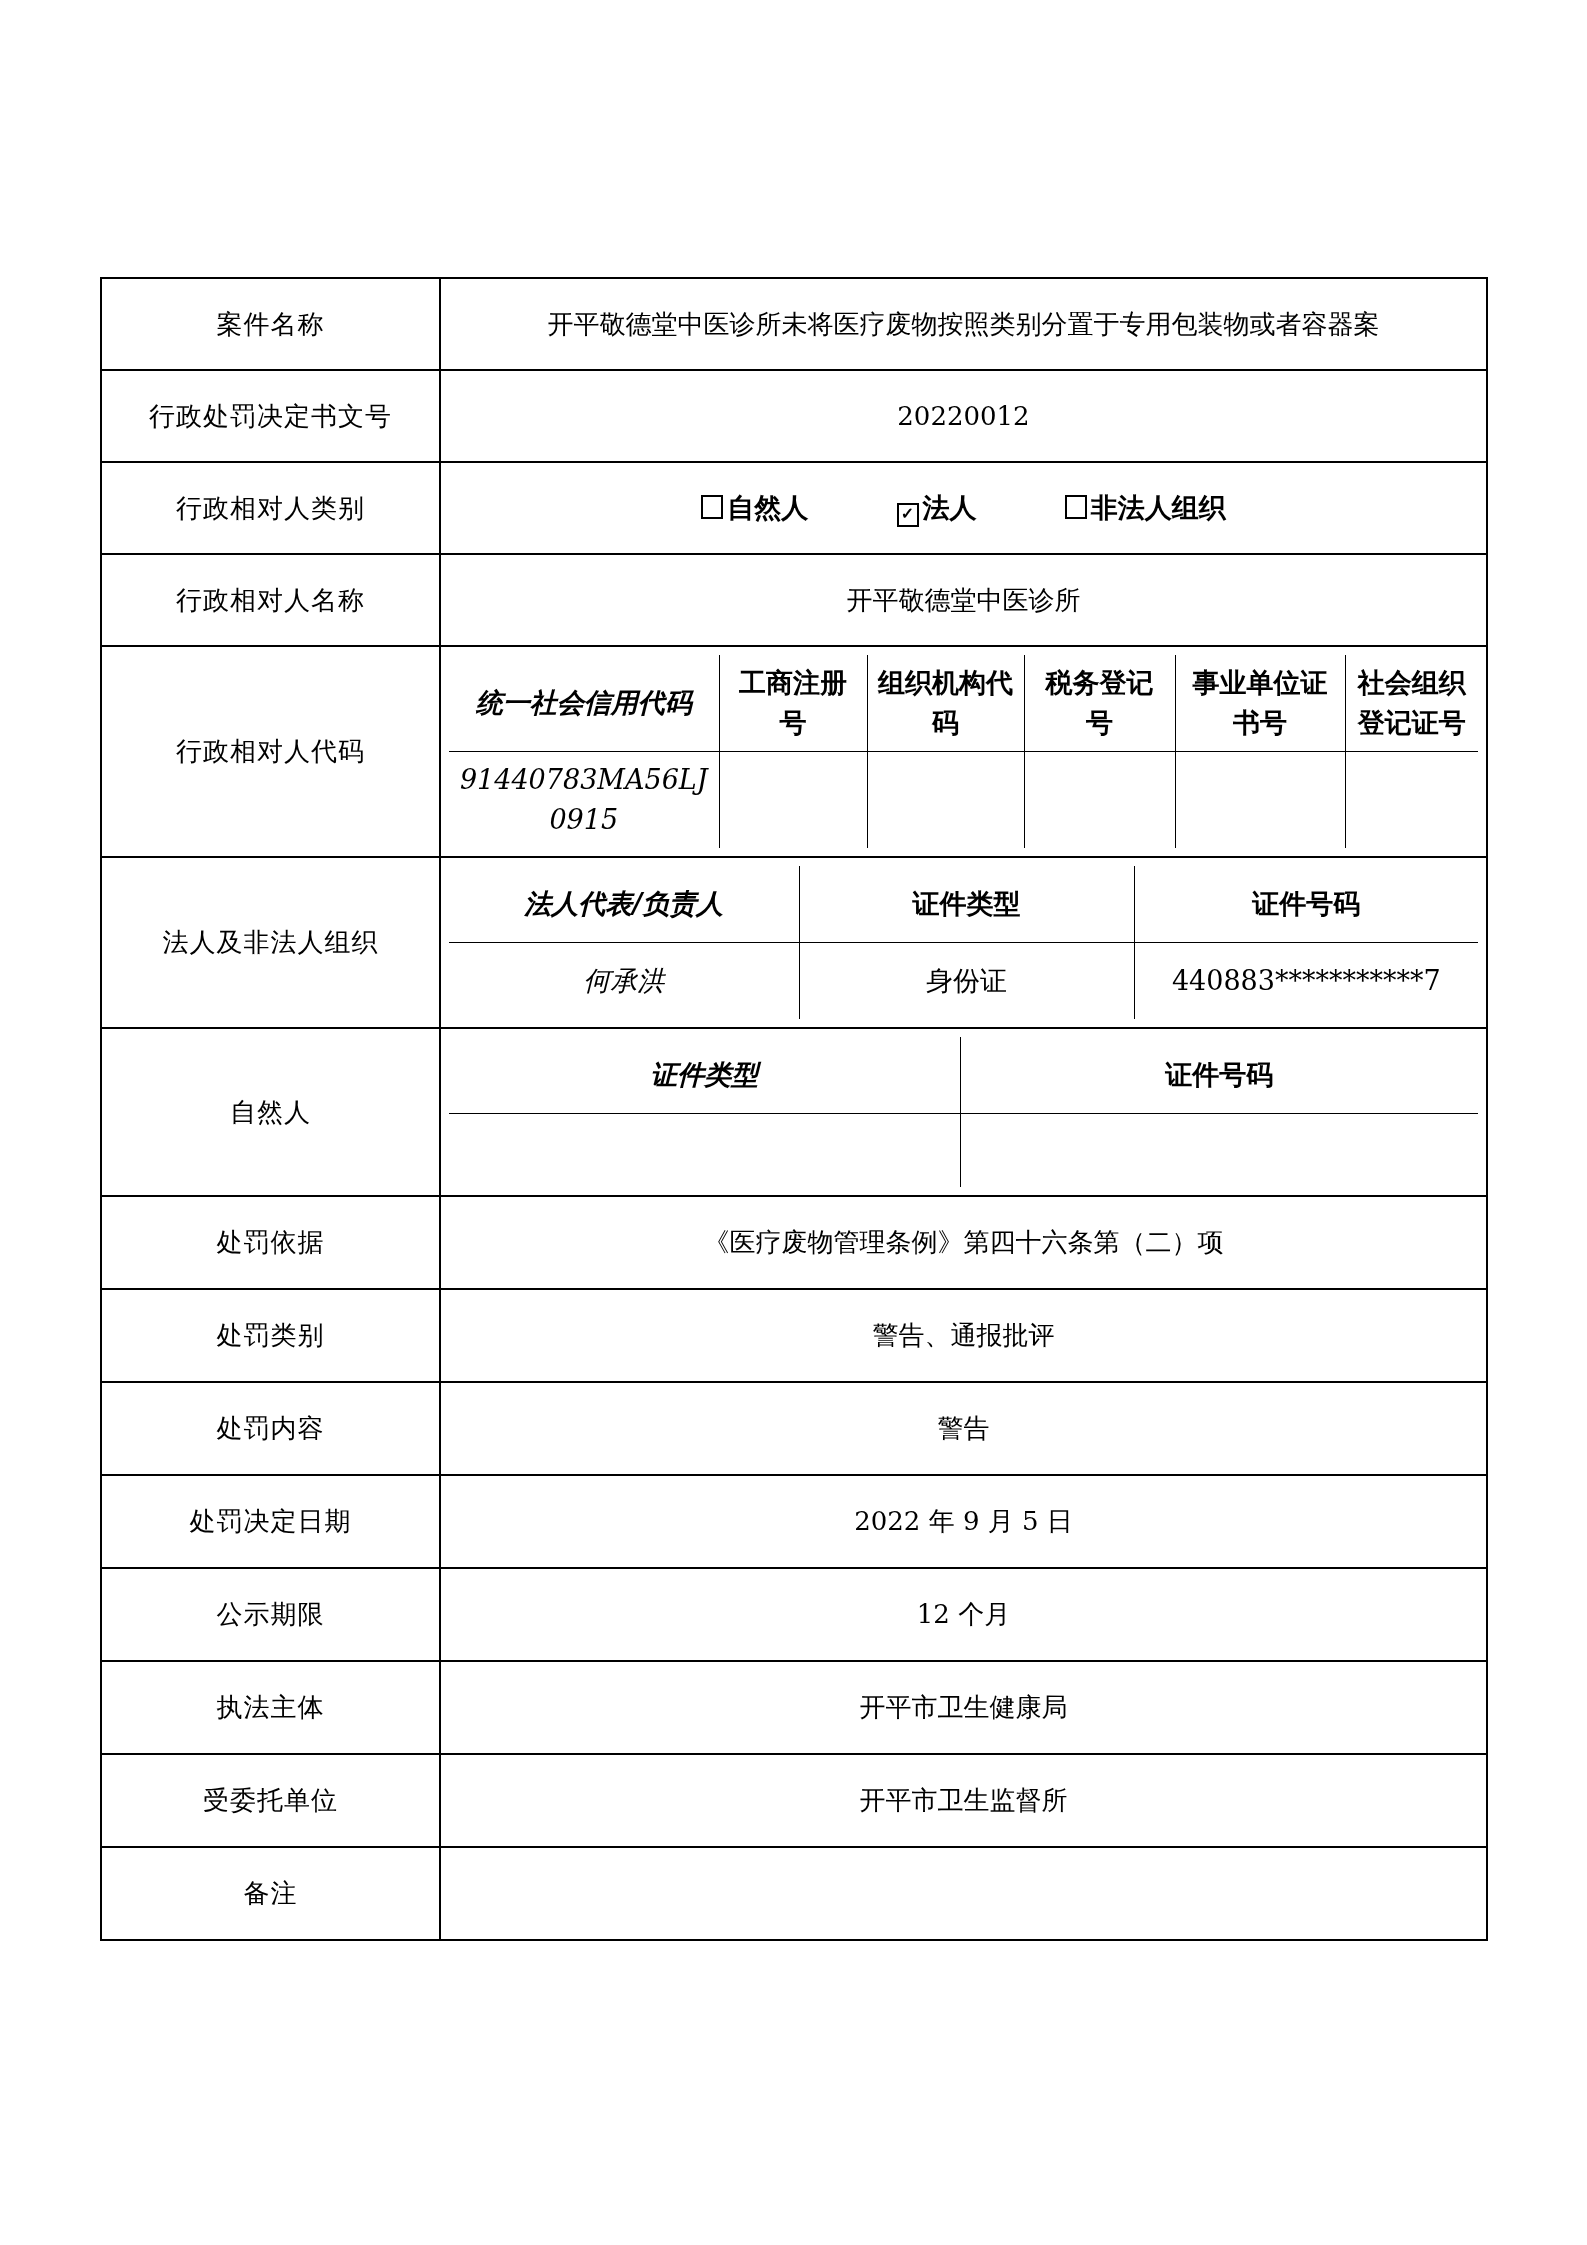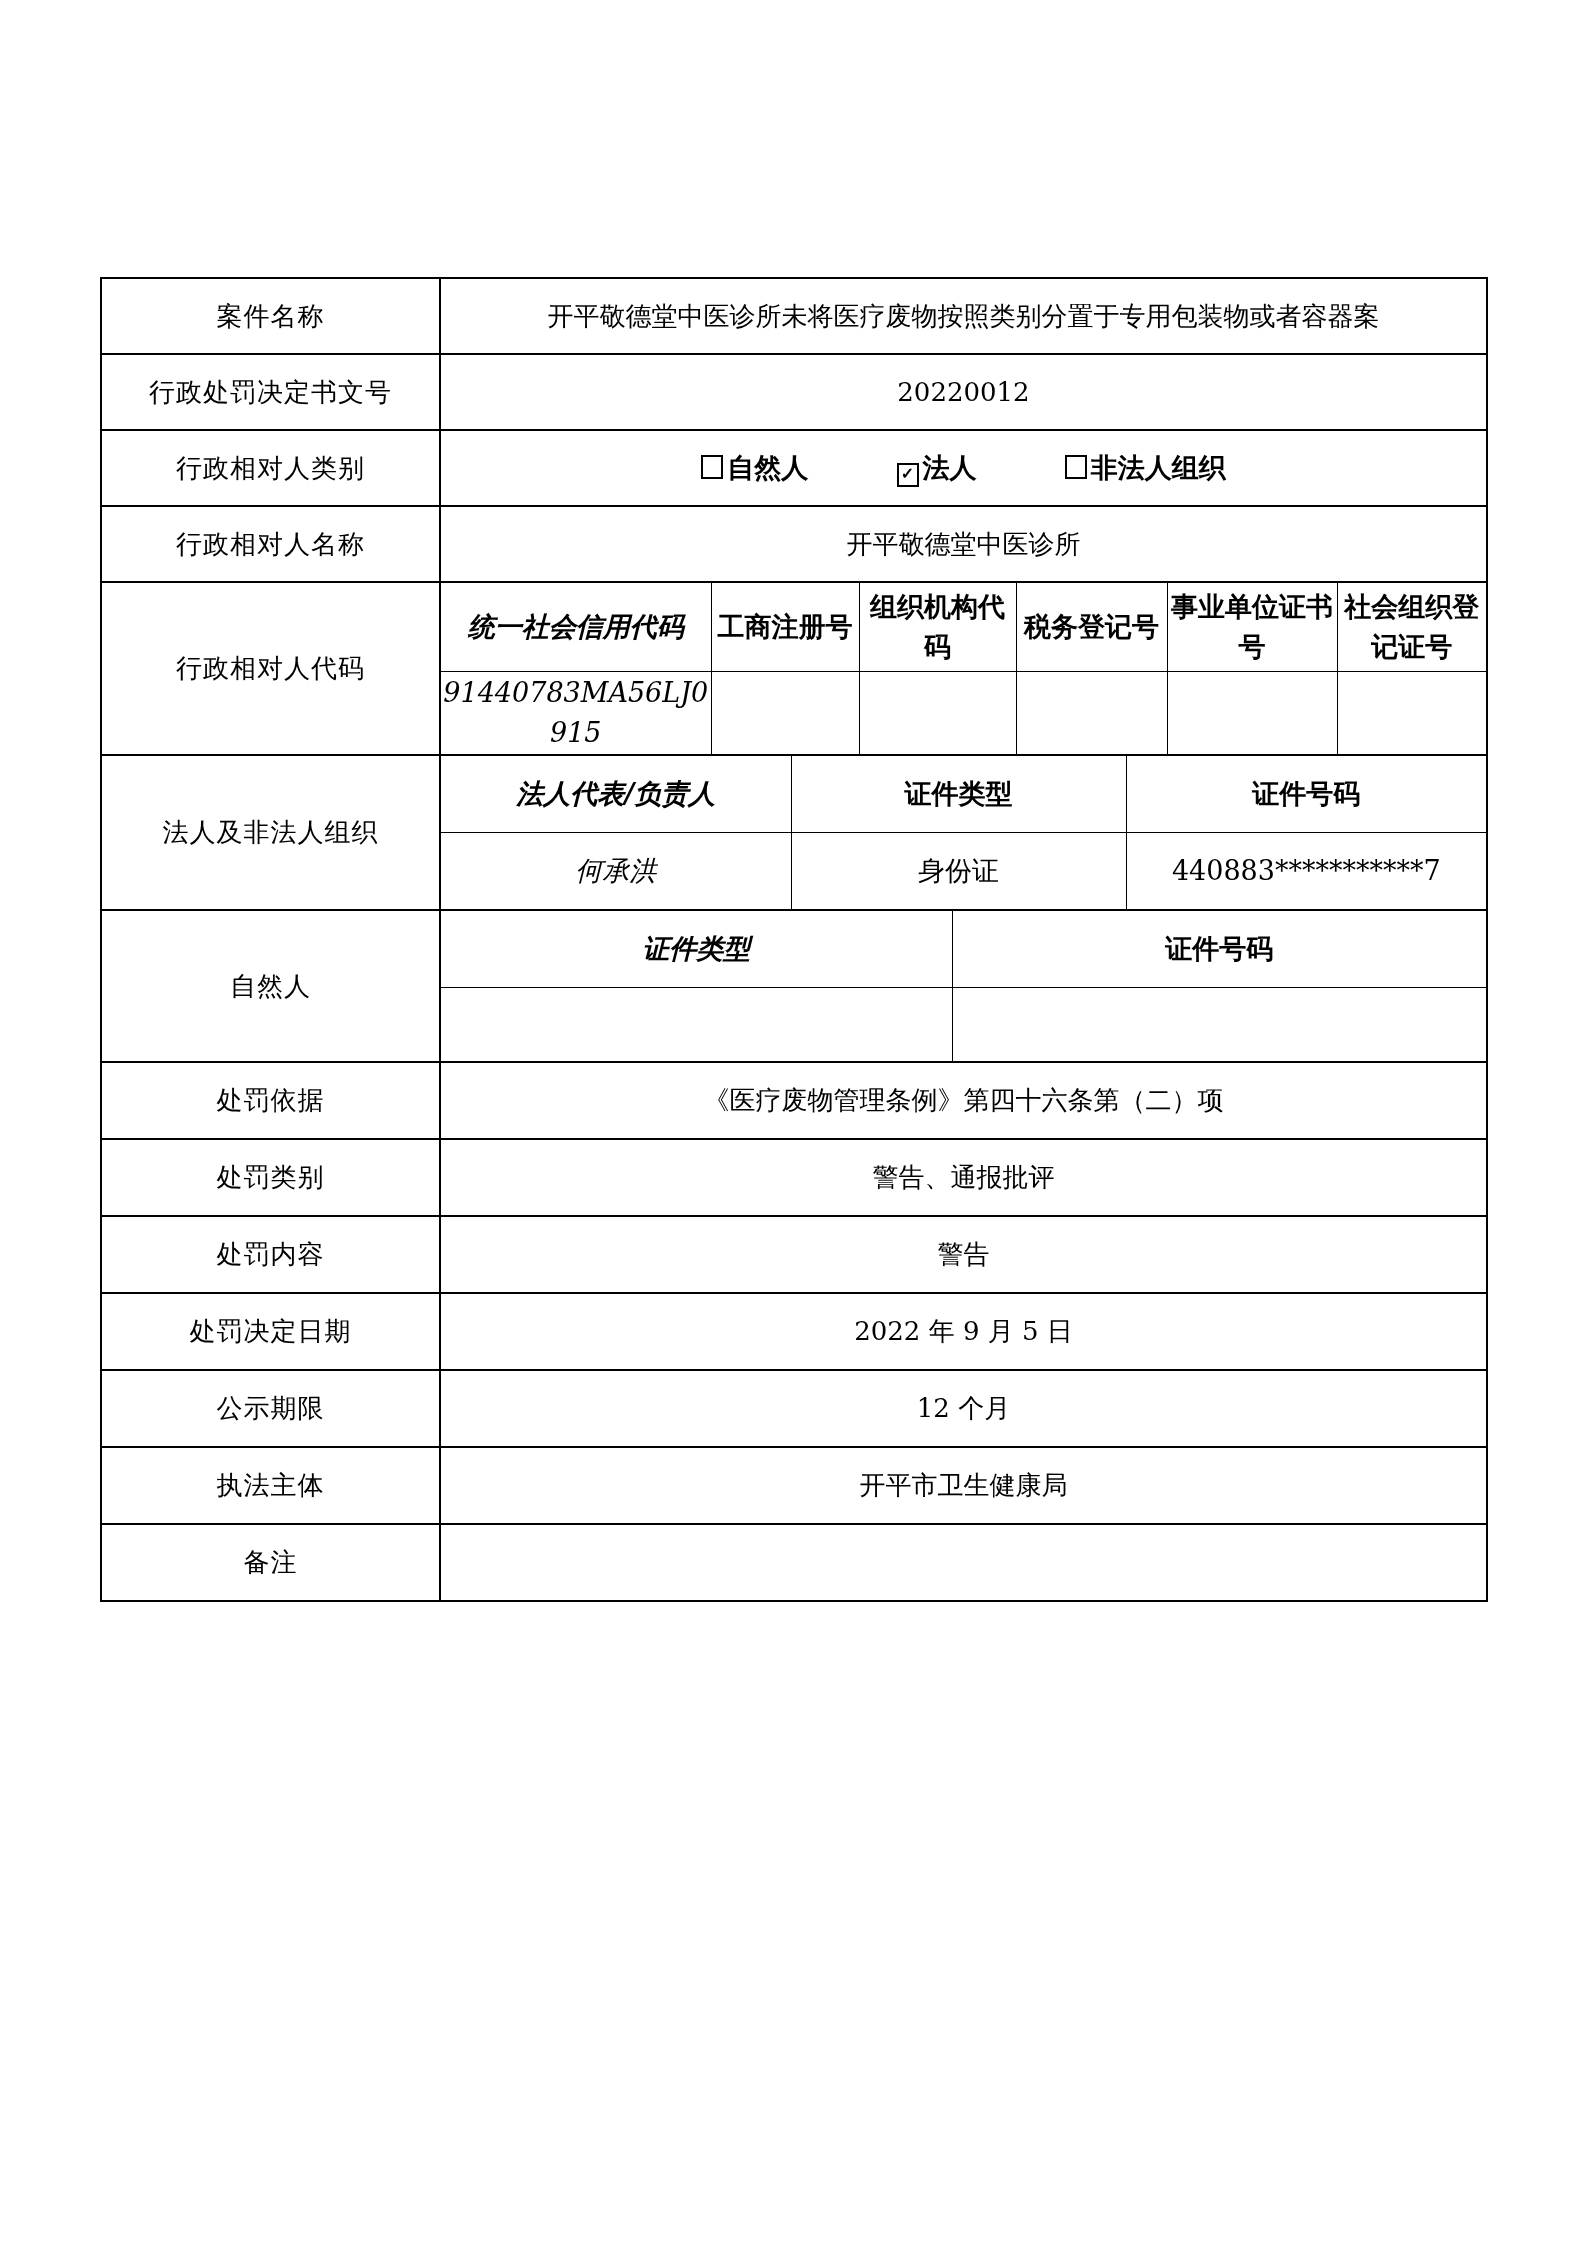--- a/index.html
+++ b/index.html
@@ -1,19 +1,19 @@
 <!DOCTYPE html>
 <html><head>
 <meta charset="utf-8">
 <style>
   html, body { margin:0; padding:0; background:#ffffff; }
   body { width:1587px; height:2245px; position:relative; overflow:hidden;
          font-family: "DejaVu Serif", "Liberation Serif", serif; color:#000; }
   .tbl { position:absolute; left:100px; top:277px; width:1388px; border-collapse:collapse; table-layout:fixed; }
-  .tbl td { border:2px solid #000; text-align:center; vertical-align:middle; padding:0; font-size:26px; line-height:1.5; }
+  .tbl td { border:2px solid #000; text-align:center; vertical-align:middle; padding:8px; font-size:26px; line-height:1.5; }
   .lbl { width:339px; font-size:29px; letter-spacing:1px; }
   .r76 { height:74px; }
   .sub { border-collapse:collapse; width:100%; height:100%; table-layout:fixed; }
   .sub td { border:1px solid #000; font-size:27px; line-height:40px; }
   .sub tr:first-child td { border-top:none; }
   .sub tr:last-child td { border-bottom:none; }
   .sub td:first-child { border-left:none;font-style:italic; }
   .sub td:last-child { border-right:none; }
   .inner { padding:0; }
   .bold { font-weight:bold; }
@@ -168,19 +168,23 @@
   <tr>
     <td class="lbl" style="height:75px">公示期限</td>
     <td>12 个月</td>
   </tr>
 
   <tr>
     <td class="lbl" style="height:75px">执法主体</td>
     <td>开平市卫生健康局</td>
   </tr>
 
+  <tr>
+    <td class="lbl" style="height:75px">受委托单位</td>
+    <td>开平市卫生监督所</td>
+  </tr>
 
   <tr>
     <td class="lbl" style="height:75px">备注</td>
     <td></td>
   </tr>
 </tbody>
   </table>
 
 </body></html>

